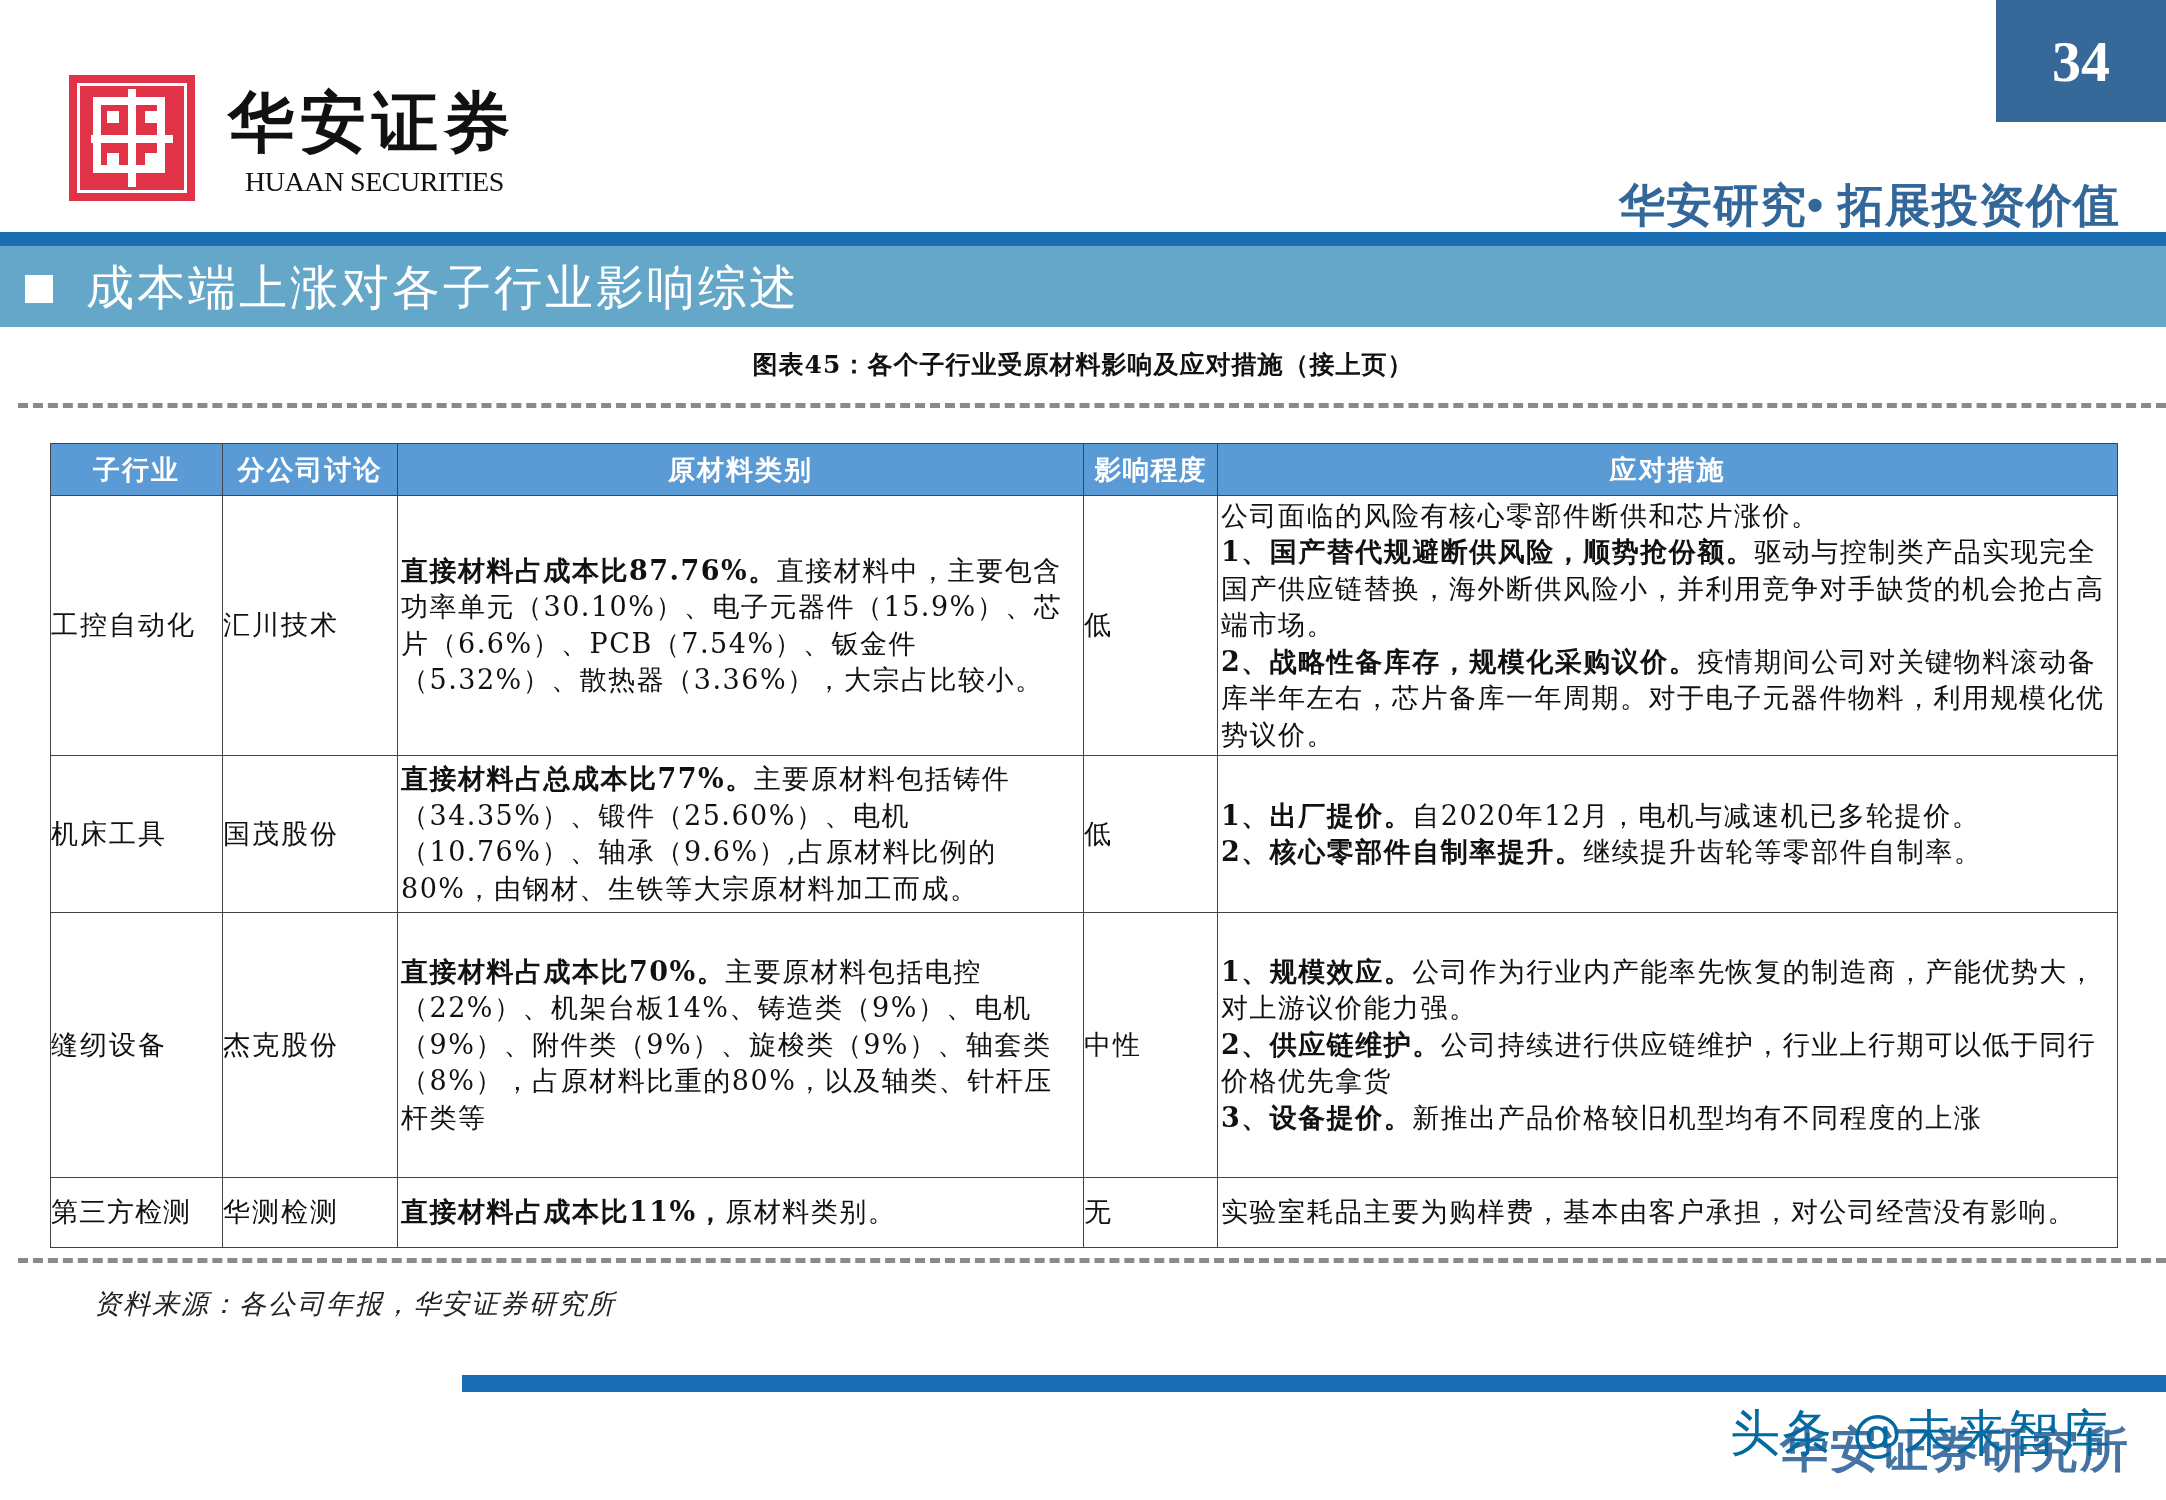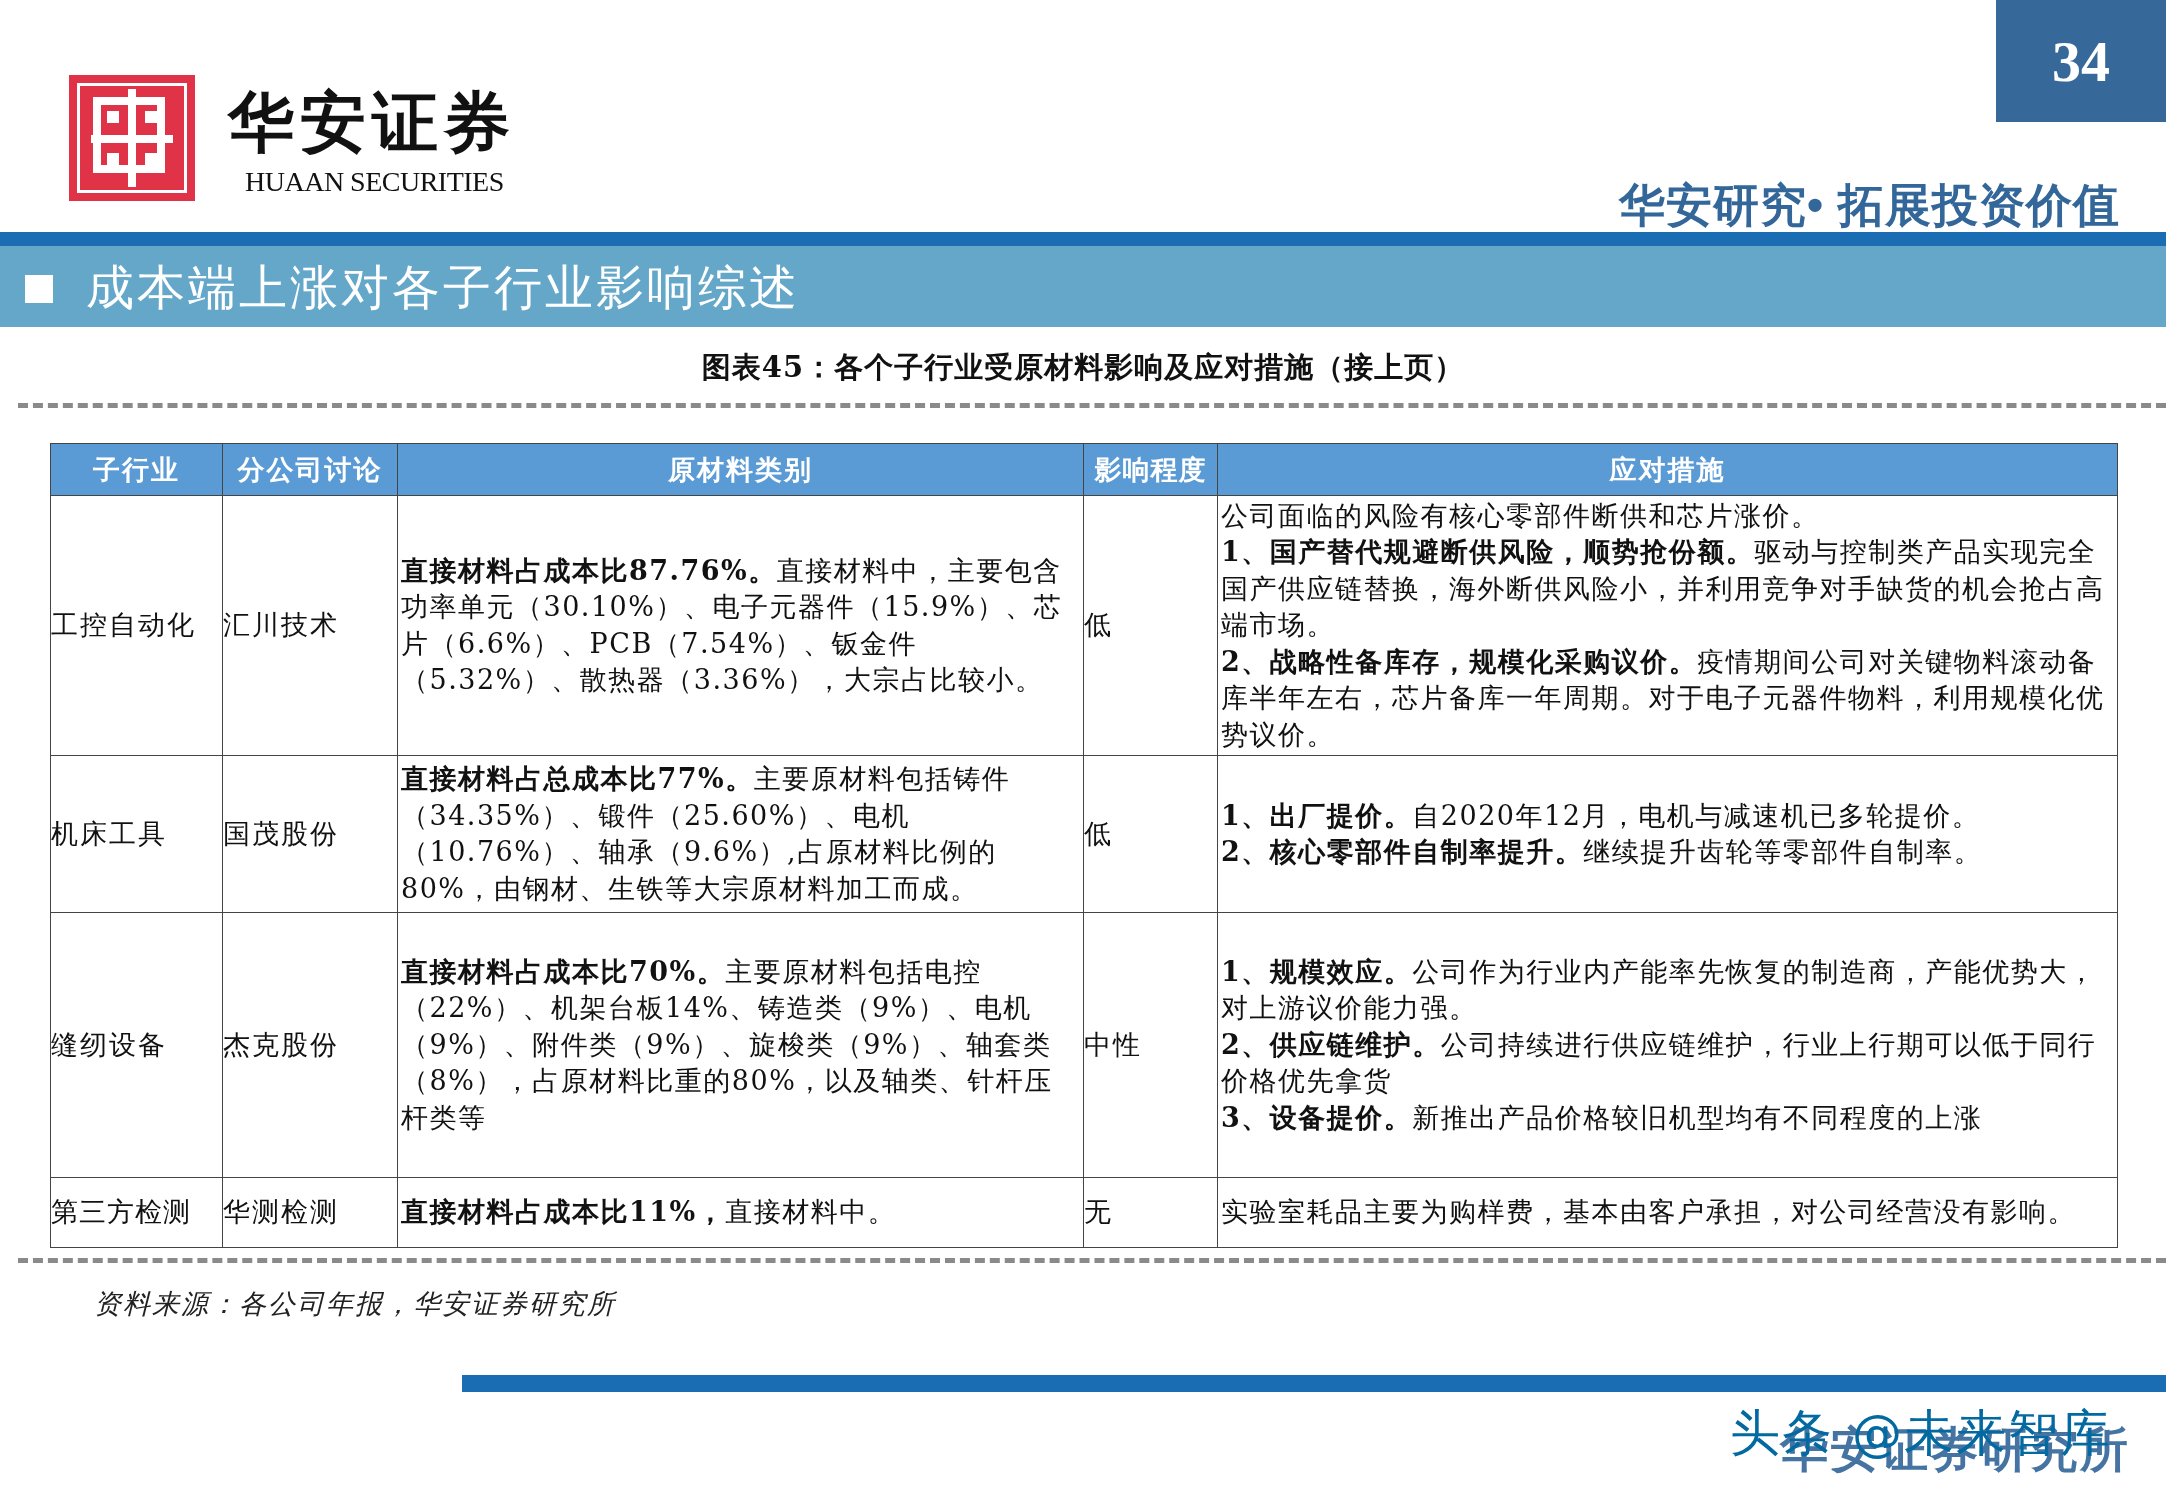--- a/index.html
+++ b/index.html
@@ -16,21 +16,21 @@
   .logo-en { position: absolute; left: 245px; top: 166px; font-family: "Liberation Serif", serif; font-size: 28px; letter-spacing: -0.5px; color: #111; }
 
   .page-num { position: absolute; left: 1996px; top: 0; width: 170px; height: 122px; background: #36689a; color: #fff; font-family: Liberation Serif, serif; font-weight: bold; font-size: 58px; display: flex; align-items: center; justify-content: center; }
   .slogan { position: absolute; right: 46px; top: 175px; font-family: "Liberation Sans", "DejaVu Sans", sans-serif; font-weight: bold; font-size: 46px; color: #336699; letter-spacing: 1px; }
 
   .strip-dark { position: absolute; left: 0; top: 232px; width: 2166px; height: 14px; background: #1a6db2; }
   .band { position: absolute; left: 0; top: 246px; width: 2166px; height: 81px; background: #64a7c9; }
   .band .sq { position: absolute; left: 25px; top: 29px; width: 28px; height: 28px; background: #ffffff; }
   .band .title { position: absolute; left: 86px; top: 12px; font-size: 48px; color: #ffffff; letter-spacing: 3px; line-height: 58px; }
 
-  .caption { position: absolute; left: 0; width: 2166px; top: 348px; text-align: center; font-size: 29px; font-weight: bold; letter-spacing: 1px; }
+  .caption { position: absolute; left: 0; width: 2166px; top: 348px; text-align: center; font-size: 25px; font-weight: bold; letter-spacing: 1px; }
   .dash { position: absolute; left: 18px; width: 2148px; height: 0; border-top: 5px dashed #8a8a8a; }
 
   table.main { position: absolute; left: 50px; top: 443px; width: 2067px; border-collapse: collapse; table-layout: fixed; }
   table.main th, table.main td { border: 1.5px solid #444; }
   table.main th { background: #5b9bd5; color: #ffffff; font-weight: bold; font-size: 27px; height: 52px; letter-spacing: 2px; text-align: center; margin-left: 16px; }
   table.main td { font-size: 27px; line-height: 36.5px; vertical-align: middle; }
   td.c { text-align: left; letter-spacing: 2px; }
   td.txt { padding: 0 4px 0 3px; letter-spacing: 1.5px; }
   td.txt .b { font-weight: bold; }
   tr.r1 td { height: 260px; }
@@ -118,21 +118,21 @@
       <td class="c">中性</td>
       <td class="txt">
         <span class="para"><span class="b">1、规模效应。</span><span>公司作为行业内产能率先恢复的制造商，产能优势大，对上游议价能力强。</span></span>
         <span class="para"><span class="b">2、供应链维护。</span><span>公司持续进行供应链维护，行业上行期可以低于同行价格优先拿货</span></span>
         <span class="para"><span class="b">3、设备提价。</span><span>新推出产品价格较旧机型均有不同程度的上涨</span></span>
       </td>
     </tr>
     <tr class="r4">
       <td class="c" style="letter-spacing:1px;">第三方检测</td>
       <td class="c">华测检测</td>
-      <td class="txt"><span class="b">直接材料占成本比11%，</span><span>直接材料中。</span></td>
+      <td class="txt"><span class="b">直接材料占成本比11%，</span><span>原材料类别。</span></td>
       <td class="c">无</td>
       <td class="txt">
         <span class="para"><span>实验室耗品主要为购样费，基本由客户承担，对公司经营没有影响。</span></span>
       </td>
     </tr>
   </tbody>
 </table>
 
 <div class="dash" style="top:1258px;"></div>
 <div class="source">资料来源：各公司年报，华安证券研究所</div>

